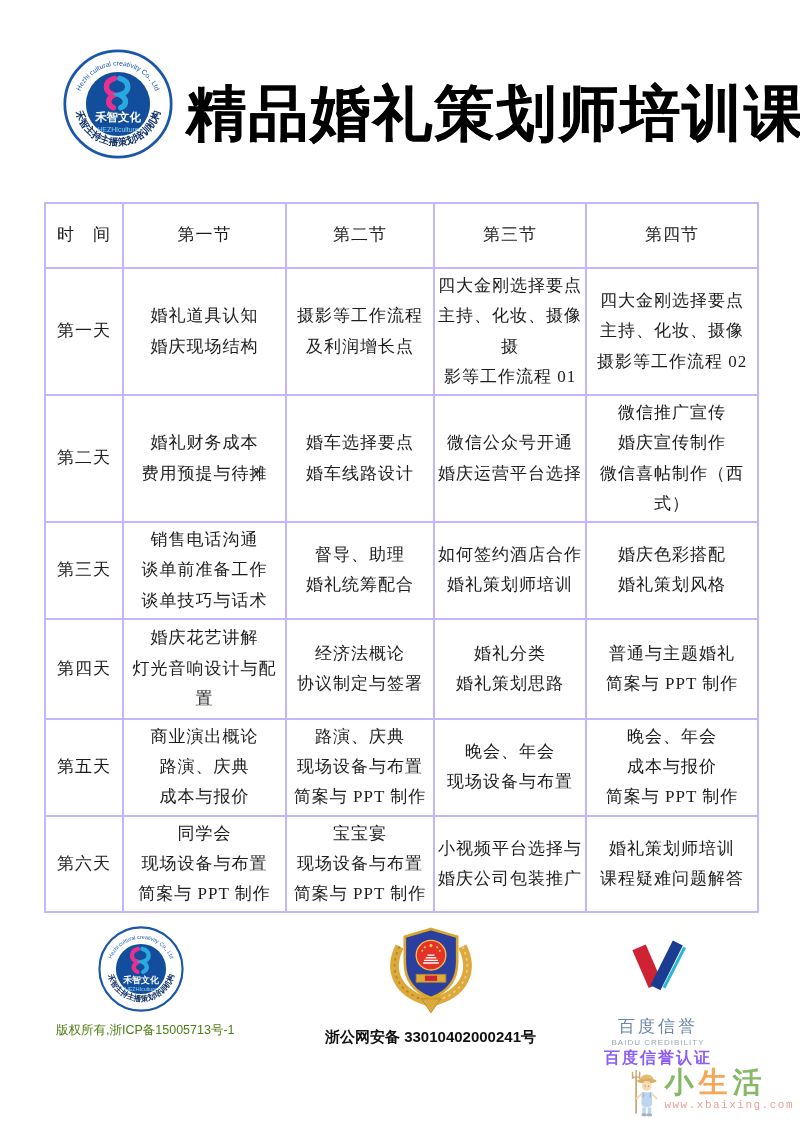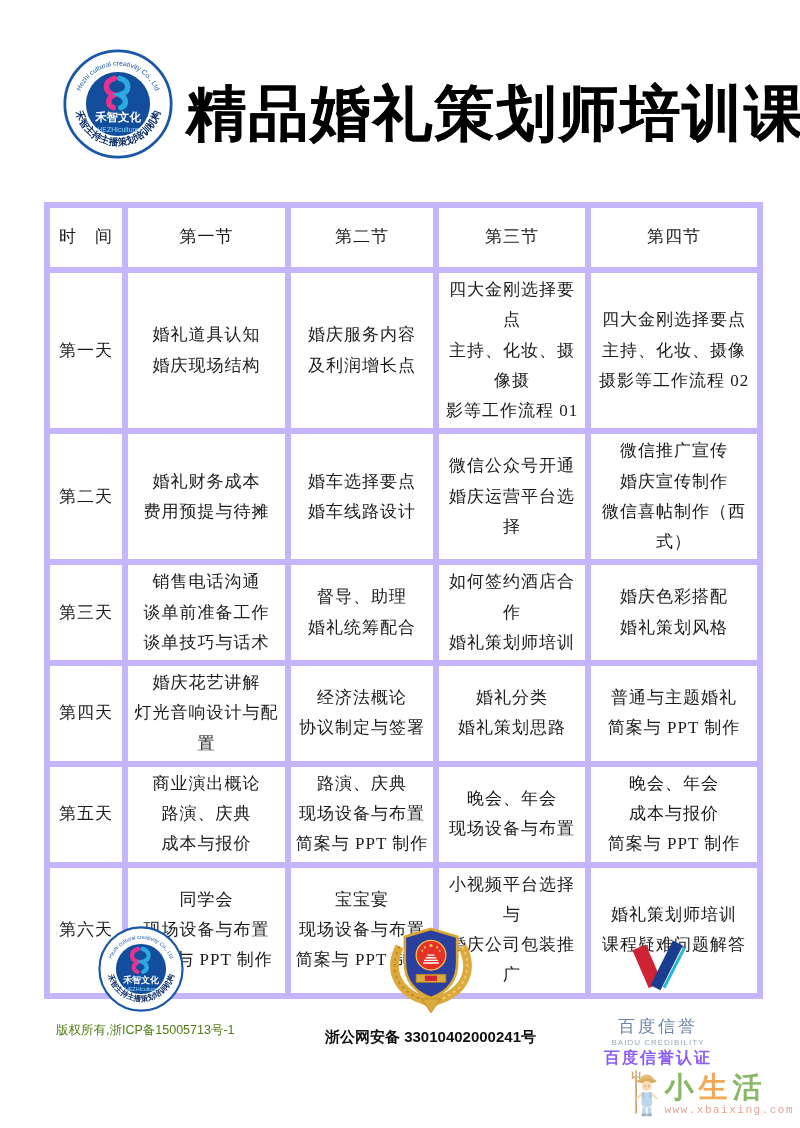--- a/index.html
+++ b/index.html
@@ -22,21 +22,21 @@
   }
 
   
   table.schedule {
     position:absolute; left:44px; top:202px; width:713px;
     border-collapse:collapse; table-layout:fixed;
     font-family:"Liberation Serif","DejaVu Serif",serif;
     color:#1c1c1c;
   }
   table.schedule td, table.schedule th {
-    border:6px solid #c4b5fd; text-align:center; vertical-align:middle;
+    border:2px solid #c4b5fd; text-align:center; vertical-align:middle;
     font-weight:normal; font-size:17px; letter-spacing:1px;
     white-space:pre-line; line-height:1.78; padding:2px 3px;
   }
   tr.hdr    { height:65px; }
   tr.r-0    { height:103px; }
   tr.r-1    { height:92px; }
   tr.r-2    { height:95px; }
   tr.r-3    { height:100px; }
   tr.r-4    { height:90px; }
   tr.r-5    { height:96px; }
@@ -52,21 +52,21 @@
   .police-text   { margin-top:10px; font-size:15px; font-weight:bold; color:#111; white-space:nowrap; }
 
   .footer-right  { position:absolute; left:578px; top:940px; width:160px; text-align:center; }
   .baidu-v       { width:62px; height:56px; margin:0 auto; }
   .baidu-v svg   { width:100%; height:100%; display:block; }
   .baidu-cn      { margin-top:19px; font-size:17px; color:#6d86a8; letter-spacing:3px; }
   .baidu-en      { font-size:8px; color:#9aa7b5; letter-spacing:1px; }
   .baidu-cert    { margin-top:1px; font-size:16px; font-weight:bold; color:#8b5cf6; letter-spacing:2px; }
 
   
-  .watermark { position:absolute; right:6px; bottom:8px; display:flex; align-items:center; opacity:.92; }
+  .watermark { position:absolute; right:6px; bottom:8px; display:flex; align-items:flex-start; opacity:.92; }
   .wm-figure { width:32px; height:52px; margin-right:3px; }
   .wm-figure svg { width:100%; height:100%; display:block; }
   .wm-texts  { text-align:left; }
   .wm-name   { font-size:29px; font-weight:bold; letter-spacing:5px; line-height:1; font-family:"Liberation Serif","DejaVu Serif",serif; }
   .wm-c-green  { color:#7cb35a; }
   .wm-c-orange { color:#f0a24a; }
   .wm-url    { font-size:11px; color:#e79a8e; letter-spacing:1.5px; font-family:"Liberation Mono","DejaVu Sans Mono",monospace; margin-top:2px; }
 </style>
 </head>
 <body>
@@ -105,21 +105,21 @@
         <th>时　间</th>
         <th>第一节</th>
         <th>第二节</th>
         <th>第三节</th>
         <th>第四节</th>
       </tr>
       <tr class="r-0">
         <td>第一天</td>
         <td>婚礼道具认知
 婚庆现场结构</td>
-        <td>婚庆服务内容
+        <td>摄影等工作流程
 及利润增长点</td>
         <td>四大金刚选择要点
 主持、化妆、摄像摄
 影等工作流程 01</td>
         <td>四大金刚选择要点
 主持、化妆、摄像
 摄影等工作流程 02</td>
       </tr>
       <tr class="r-1">
         <td>第二天</td>

